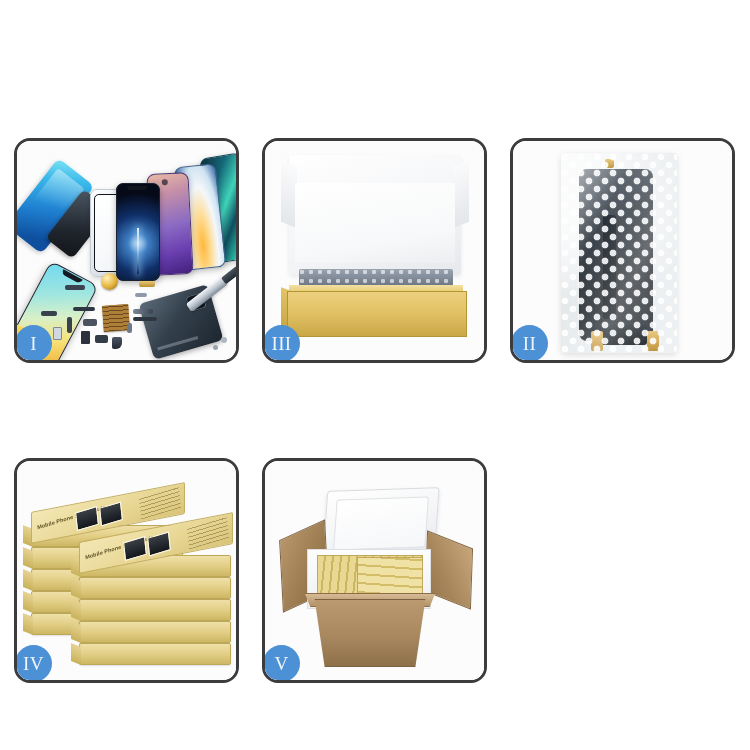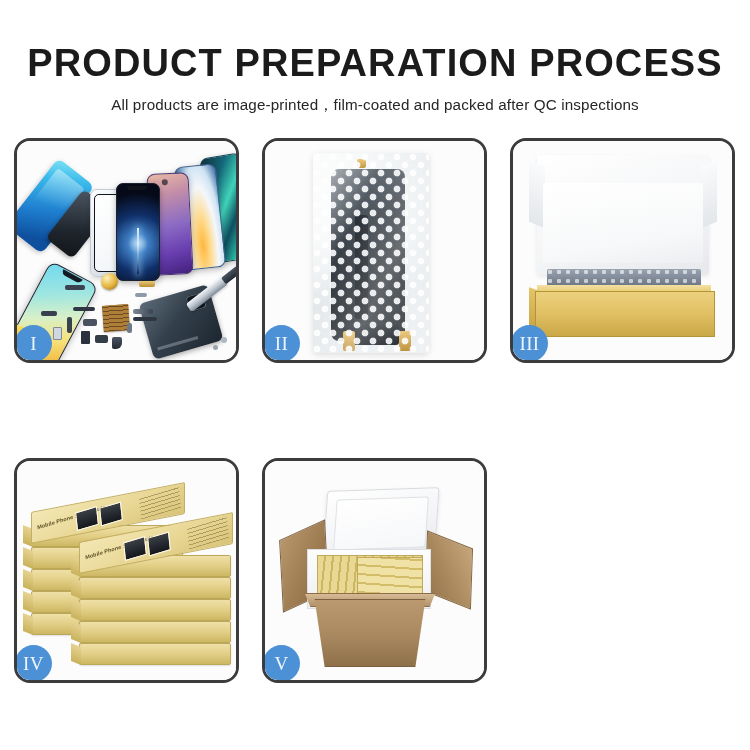--- a/index.html
+++ b/index.html
@@ -474,24 +474,20 @@
     position:absolute; left:42px; top:152px; width:14px; height:20px;
     background:linear-gradient(#b0926a,#9b7d55); opacity:.85;
     transform:skewY(14deg);
   }
 </style>
 </head>
 <body>
 
 <div class="page">
 
-  <div class="header">
-    <h1 class="title">PRODUCT PREPARATION PROCESS</h1>
-    <p class="subtitle">All products are image-printed，film-coated and packed after QC inspections</p>
-  </div>
 
   <div class="grid">
 
     <div class="panel">
       <div class="panel-photo p1-bg">
         <div class="p1-bluephone"></div>
         <div class="p1-darkphone"></div>
         <div class="p1-glass"></div>
         <div class="p1-phoneA"></div>
         <div class="p1-phoneB"></div>
@@ -519,48 +515,48 @@
         <div class="p1-part" style="left:36px;top:186px;width:7px;height:11px;background:#cfd8e2;border:1px solid #7e8a98;border-radius:1px;"></div>
         <div class="p1-part" style="left:24px;top:170px;width:16px;height:5px;background:#39414e;"></div>
         <div class="p1-part" style="left:204px;top:196px;width:6px;height:6px;background:#aeb7c2;border-radius:50%;"></div>
         <div class="p1-part" style="left:196px;top:204px;width:5px;height:5px;background:#9aa3af;border-radius:50%;"></div>
       </div>
       <div class="badge">I</div>
     </div>
 
     <div class="panel">
       <div class="panel-photo">
+        <div class="p3-lid"></div>
+        <div class="p3-lidface"></div>
+        <div class="p3-bubble"></div>
+        <div class="p3-boxtop"></div>
+        <div class="p3-boxleft"></div>
+        <div class="p3-boxfront"></div>
+      </div>
+      <div class="badge">III</div>
+    </div>
+
+    <div class="panel">
+      <div class="panel-photo">
         <div class="p2-bag">
           <div class="p2-inner"></div>
           <div class="p2-flex"></div>
           <div class="p2-flex2"></div>
           <div class="p2-gold1"></div>
           <div class="p2-gold2"></div>
           <div class="p2-gold3"></div>
           <div class="p2-bubbles"></div>
           <div class="p2-sheen"></div>
         </div>
       </div>
       <div class="badge">II</div>
     </div>
 
     <div class="panel">
       <div class="panel-photo">
-        <div class="p3-lid"></div>
-        <div class="p3-lidface"></div>
-        <div class="p3-bubble"></div>
-        <div class="p3-boxtop"></div>
-        <div class="p3-boxleft"></div>
-        <div class="p3-boxfront"></div>
-      </div>
-      <div class="badge">III</div>
-    </div>
-
-    <div class="panel">
-      <div class="panel-photo">
         <div class="p4-stack">
 
           <div class="p4-box" style="left:10px;top:46px;">
               <i class="side"></i>
             </div>
           <div class="p4-box" style="left:10px;top:68px;">
               <i class="side"></i>
             </div>
           <div class="p4-box" style="left:10px;top:90px;">
               <i class="side"></i>

